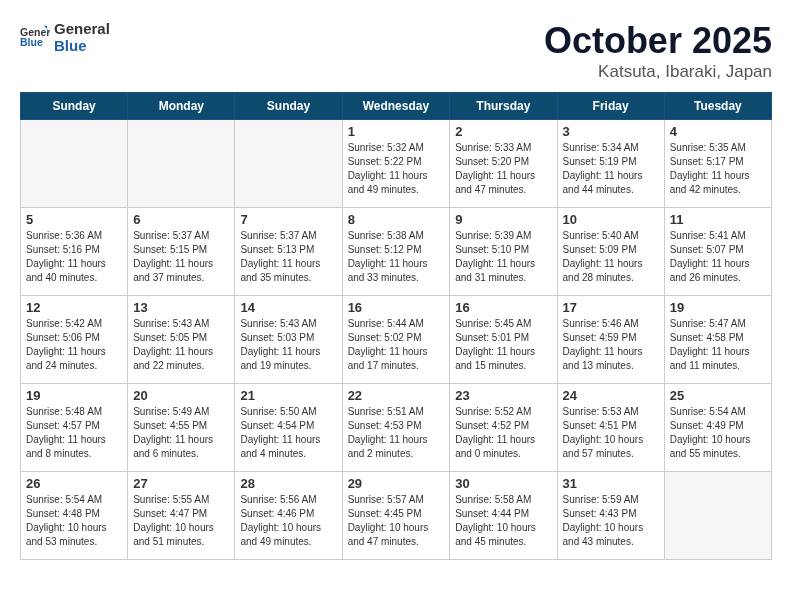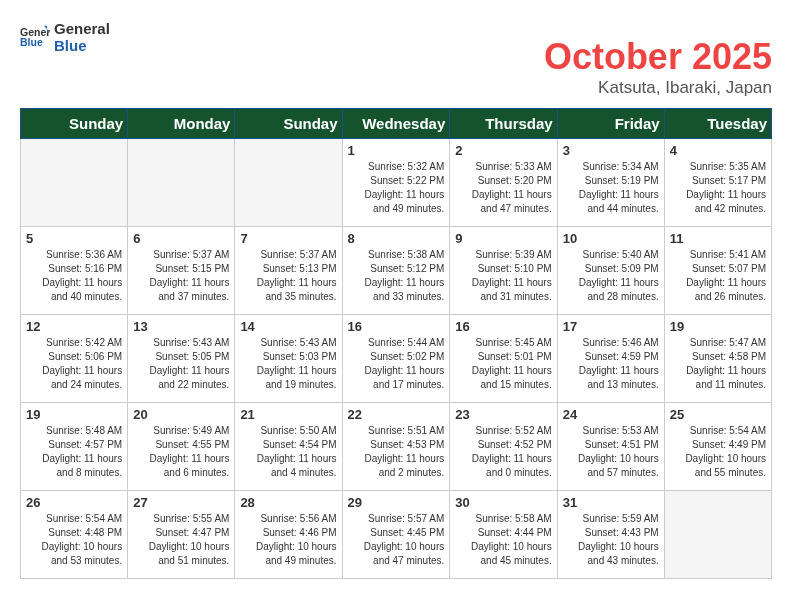--- a/index.html
+++ b/index.html
@@ -24,39 +24,38 @@
       width: 30px;
       height: 30px;
       margin-right: 4px;
     }
     .title-block {
       text-align: right;
     }
     .month-title {
       font-size: 36px;
       font-weight: bold;
-      color: #ef4444;
-      margin-top: 16px;
+      color: #0f172a;
     }
     .location {
       font-size: 17px;
       color: #555;
     }
     .calendar {
       width: 100%;
       border-collapse: collapse;
       border: 1px solid #ccc;
     }
     .calendar th {
-      background-color: #14532d;
+      background-color: #0c4a6e;
       color: #fff;
-      font-size: 15px;
+      font-size: 12px;
       font-weight: bold;
       padding: 6px 4px;
-      text-align: right;
+      text-align: center;
       border: 1px solid #1a4f8a;
     }
     .calendar td {
       vertical-align: top;
       padding: 4px 5px;
       border: 1px solid #ccc;
       font-size: 10px;
       color: #333;
       background: #fff;
       width: 108px;
@@ -68,21 +67,20 @@
     }
     .day-num {
       font-size: 13px;
       font-weight: bold;
       margin-bottom: 2px;
     }
     .day-info {
       font-size: 10px;
       line-height: 1.4;
       color: #333;
-      text-align: right;
     }
     tr.week-row td {
       height: 88px;
     }
   </style>
 </head>
 <body>
 
 <div class="header">
   <div class="logo">

